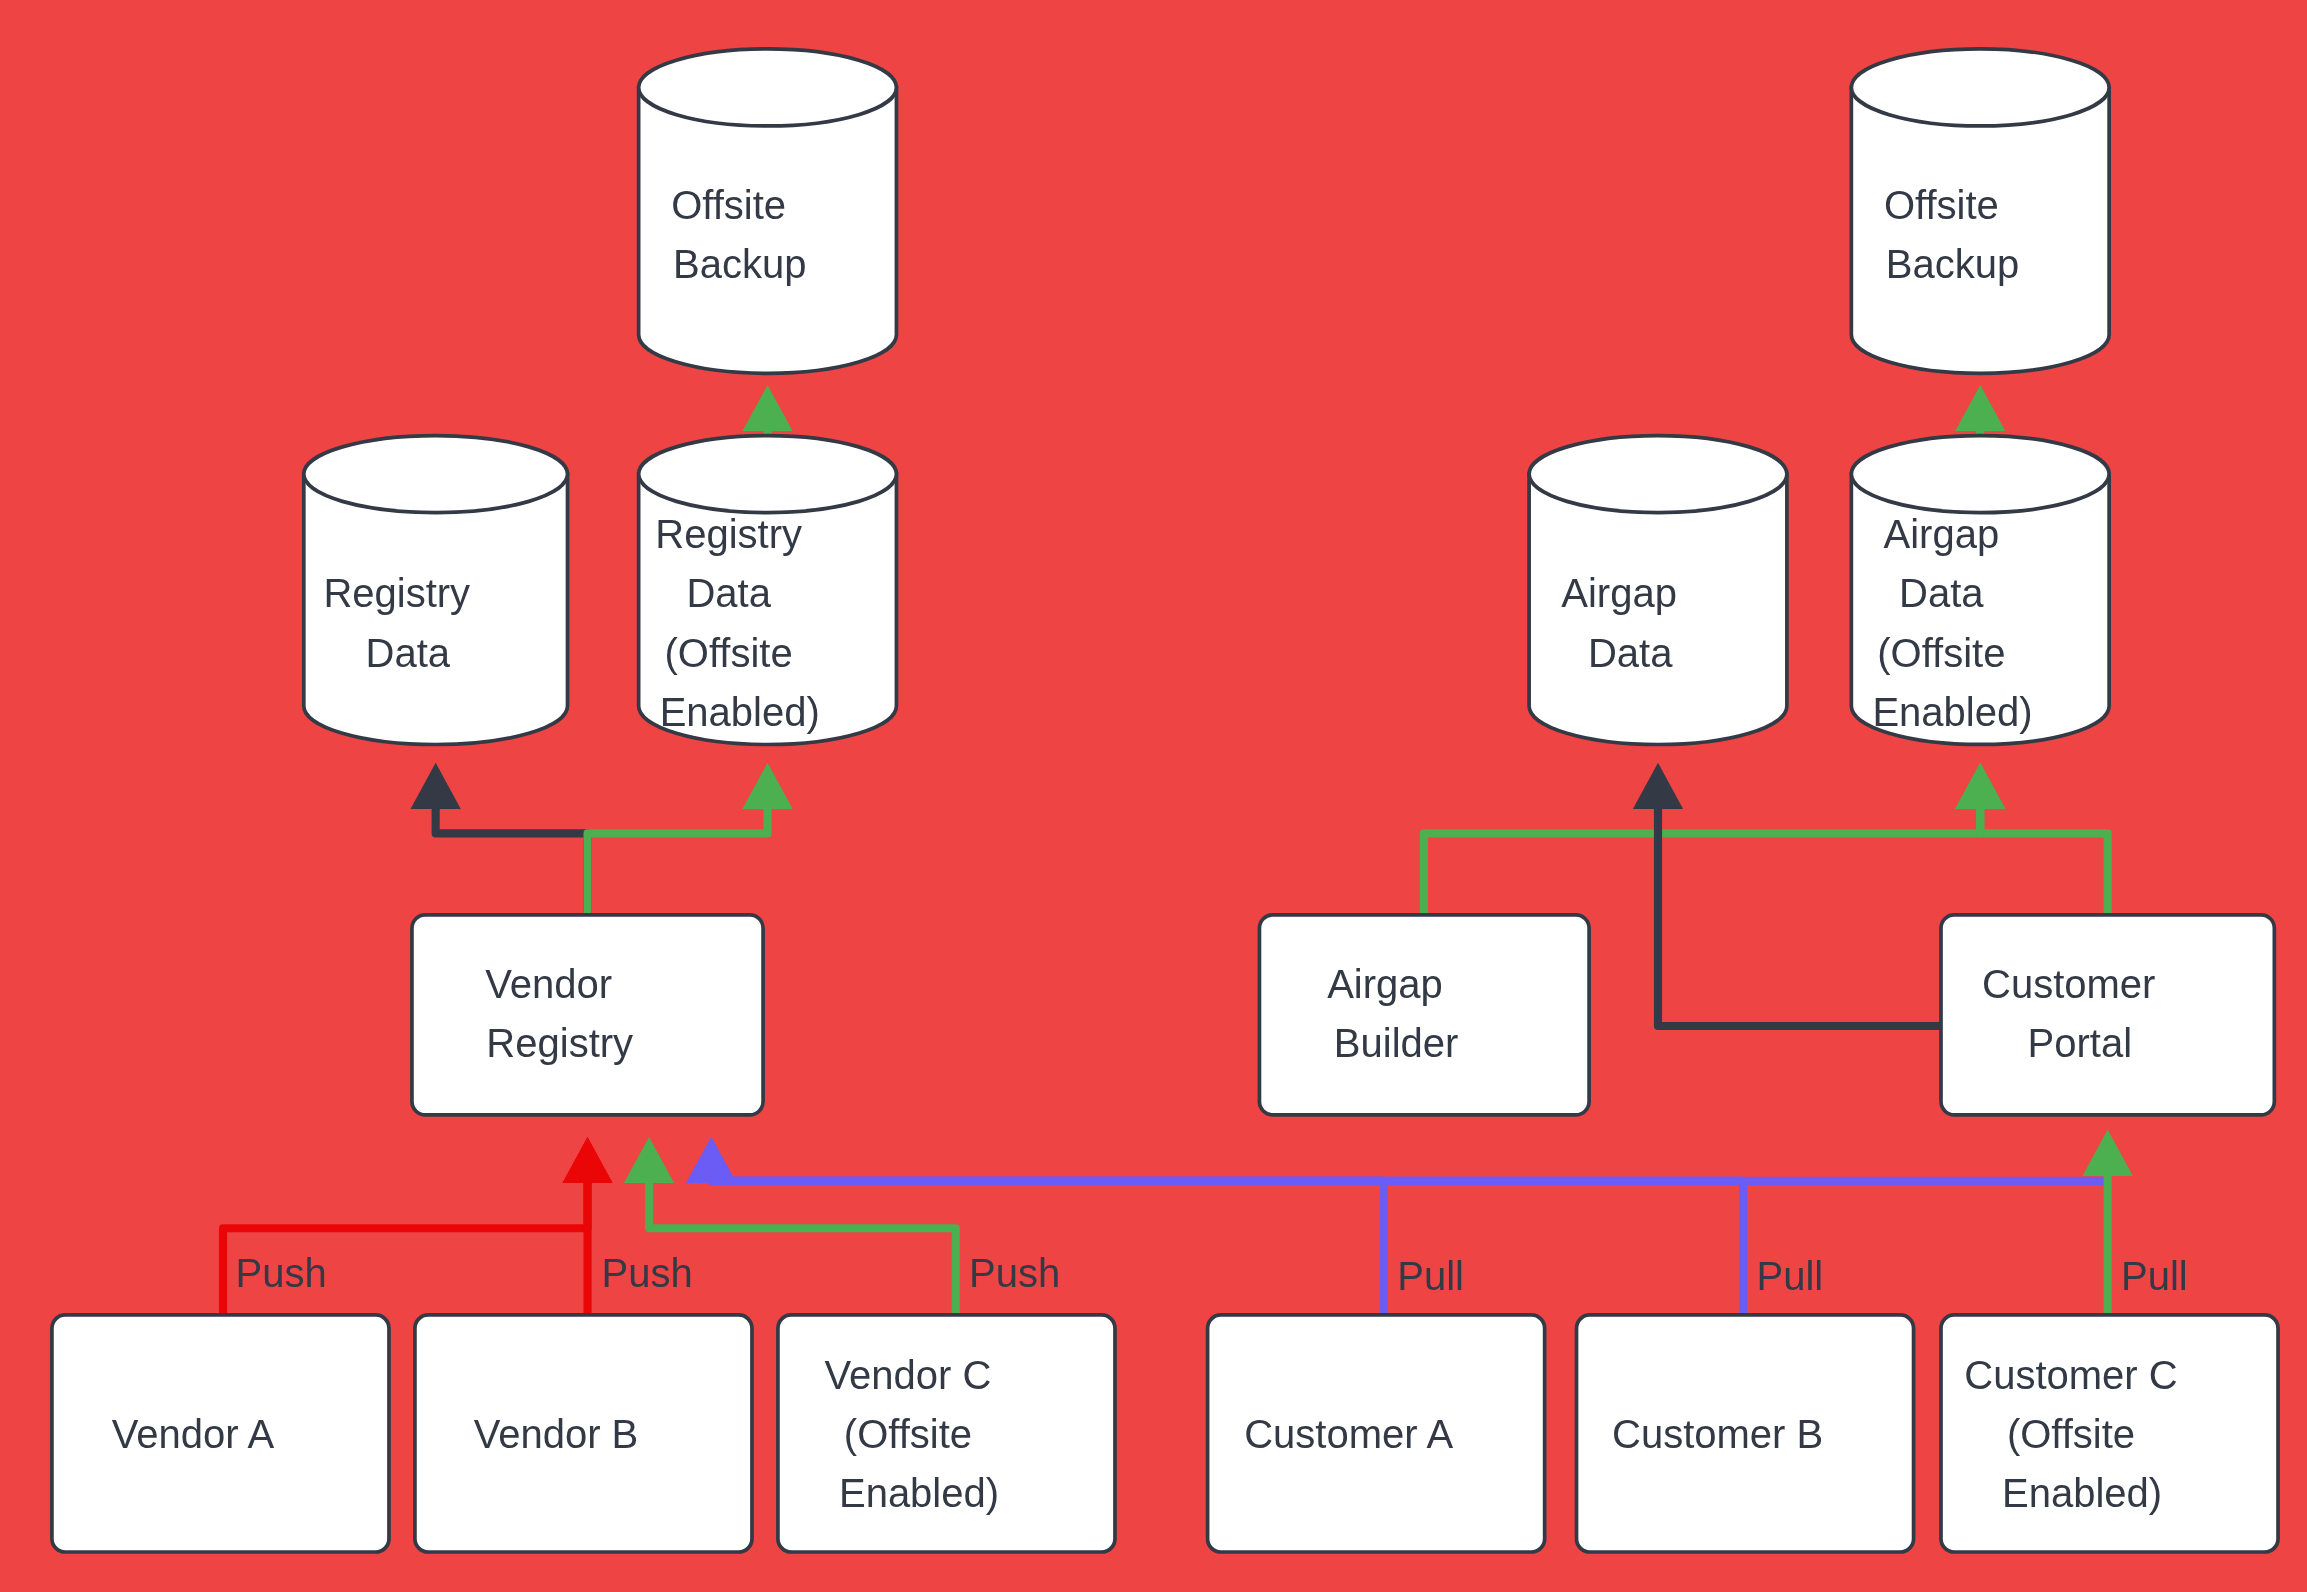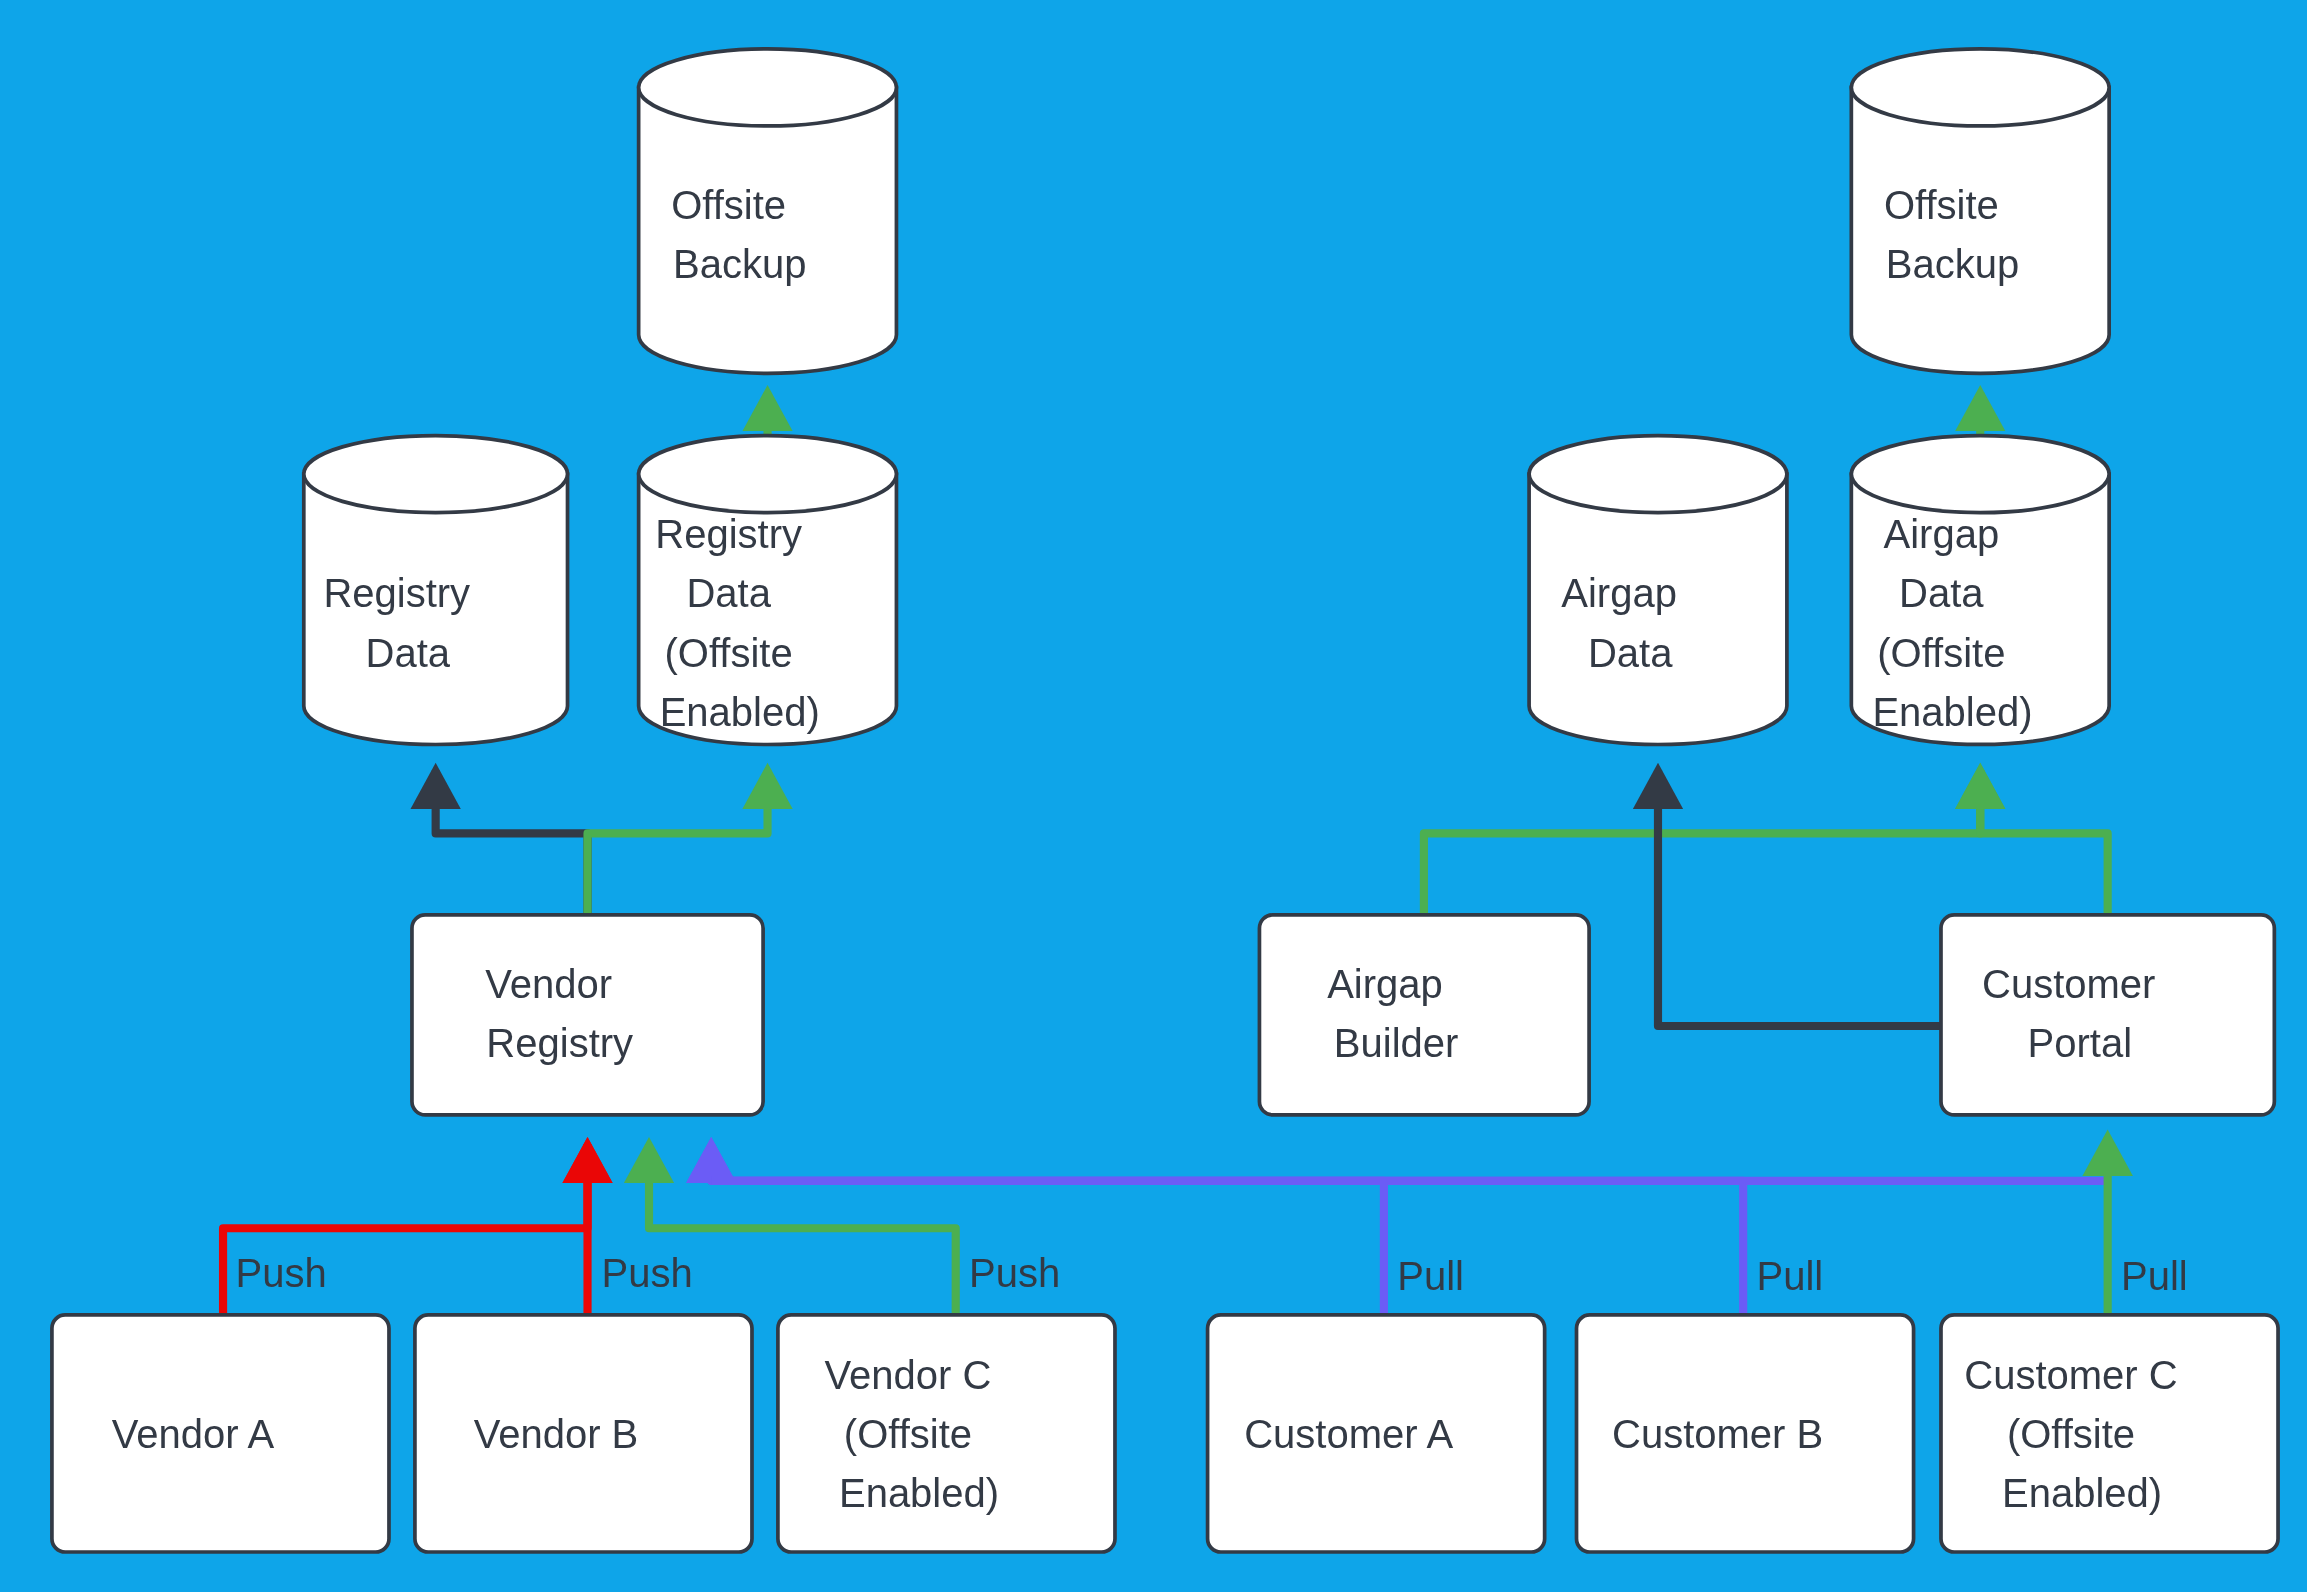--- a/index.html
+++ b/index.html
@@ -6,21 +6,21 @@
   html,body{margin:0;padding:0;background:#ffffff;}
   body{
     font-family:"Liberation Sans","DejaVu Sans",sans-serif;
     color:#333a45;
     -webkit-font-smoothing:antialiased;
   }
   #stage{
     position:relative;
     width:2307px;
     height:1592px;
-    background:#0ea5e9;
+    background:#ef4444;
     overflow:hidden;
   }
   #diagram-svg{
     position:absolute;
     left:0; top:0;
     width:2307px;
     height:1592px;
   }
   .node-label{
     font-family:"Liberation Sans","DejaVu Sans",sans-serif;

